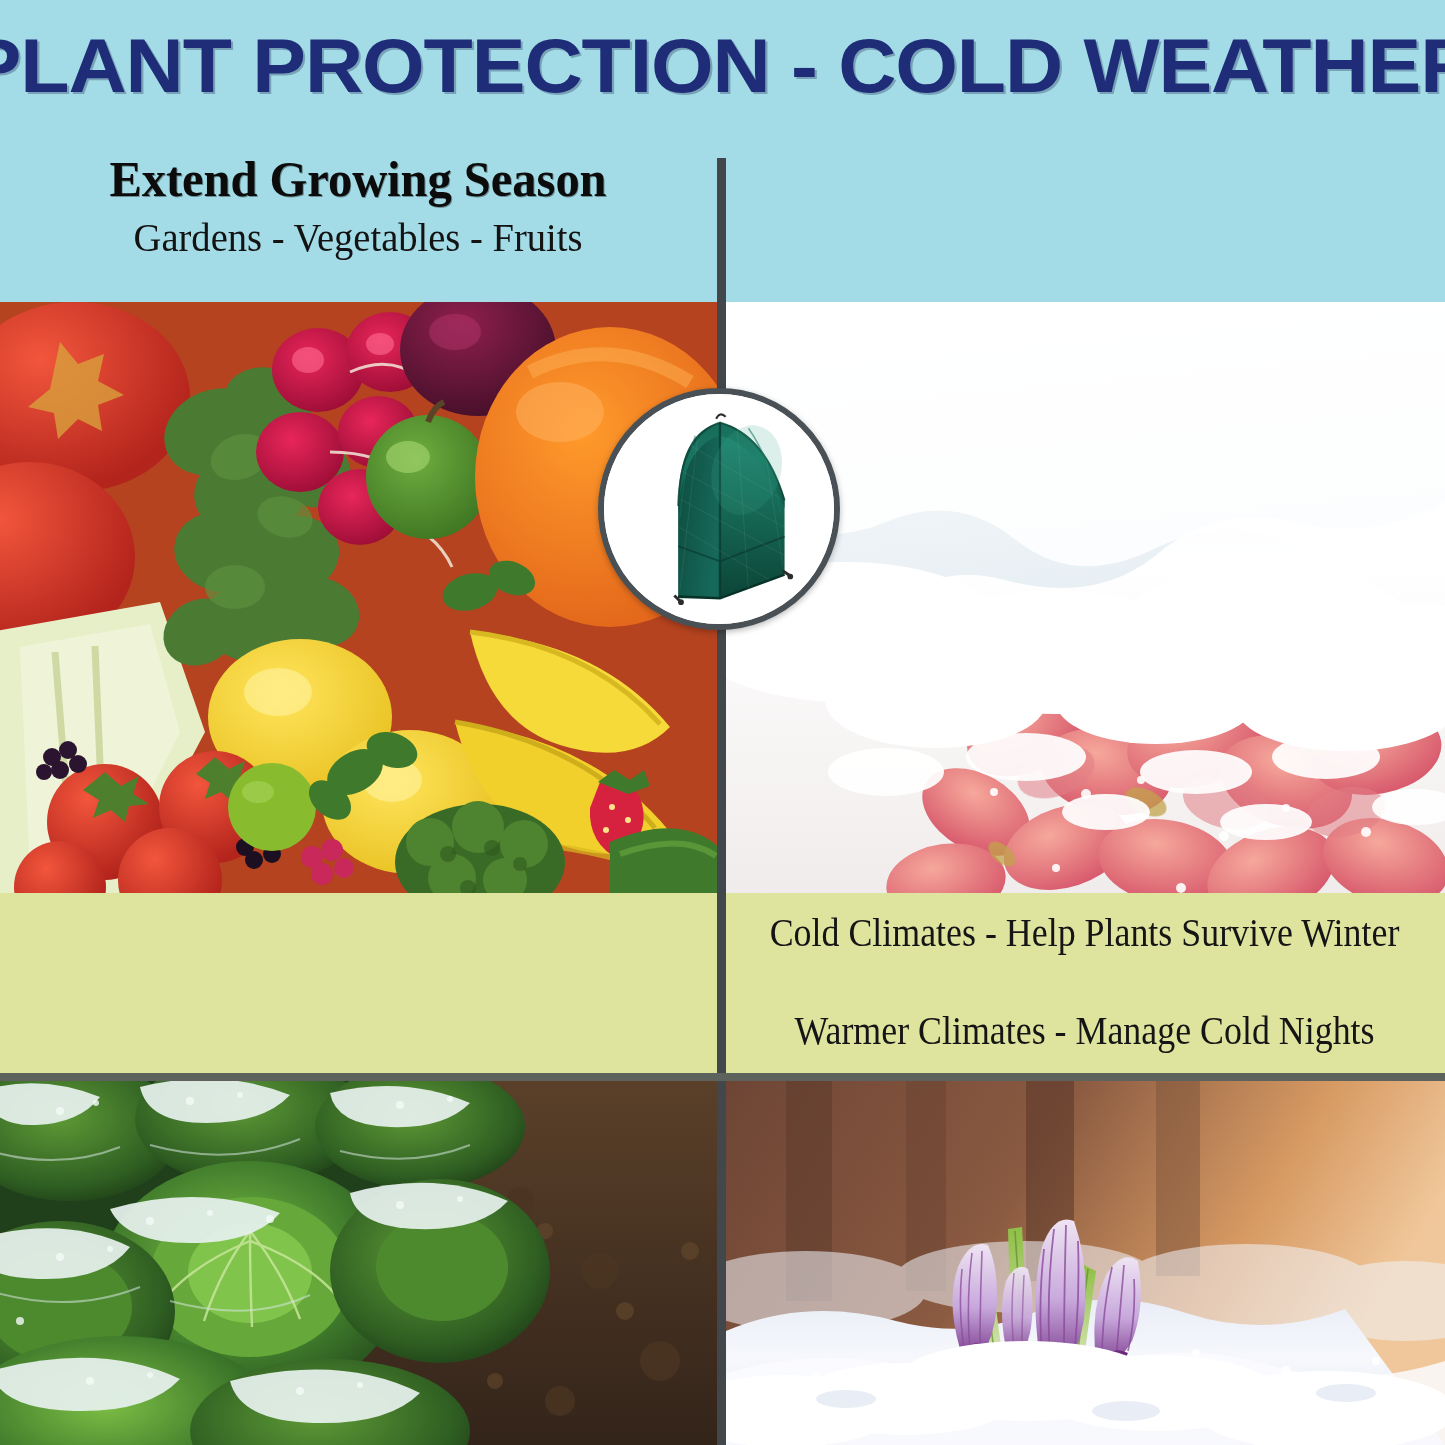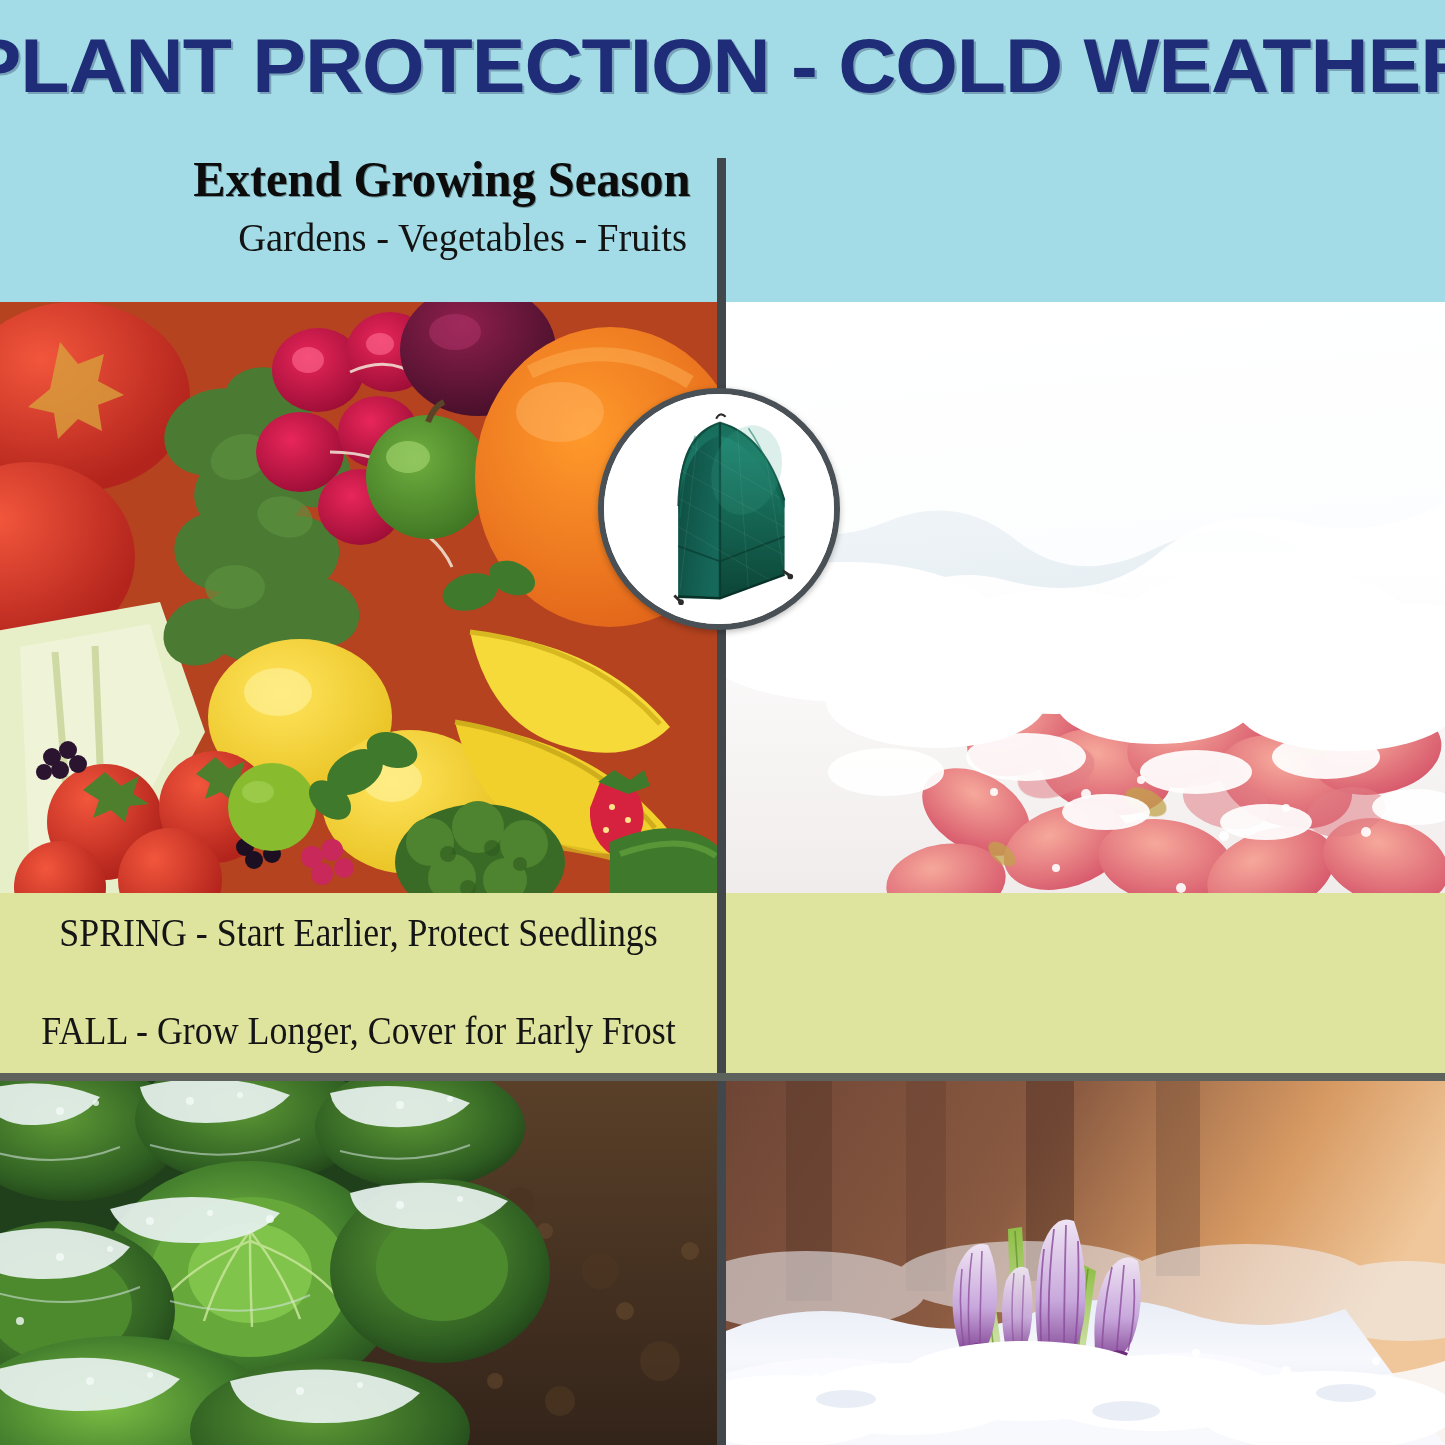--- a/index.html
+++ b/index.html
@@ -37,21 +37,21 @@
     transform-origin:50% 50%;
     text-shadow:2px 2px 0 rgba(20,30,80,.30);
     white-space:nowrap;
   }
 
   
   .head-col {
     position:absolute;
     top:150px;
     width:700px;
-    text-align:right;
+    text-align:center;
   }
   #head-col-left  { left:8px; }
   #head-col-right { left:738px; }
 
   .head-title {
     font-family:"Liberation Serif", serif;
     font-weight:bold;
     font-size:51px;
     line-height:58px;
     color:#0c0c0c;
@@ -502,25 +502,25 @@
 
       <path d="M74 212 l8 8" stroke="#2c2c2c" stroke-width="3" fill="none"></path>
       <path d="M188 186 l9 6" stroke="#2c2c2c" stroke-width="3" fill="none"></path>
       <circle cx="196" cy="192" r="3" fill="#2c2c2c"></circle>
       <circle cx="81" cy="219" r="3" fill="#2c2c2c"></circle>
     </svg>
   </div>
 
   <div id="band">
 
-    <div class="band-col" id="band-col-left">
-      <div class="band-line l1">SPRING - Start Earlier, Protect Seedlings</div>
-      <div class="band-line l2">FALL - Grow Longer, Cover for Early Frost</div>
+
+    <div class="band-col" id="band-col-right">
+      <div class="band-line l1">Cold Climates - Help Plants Survive Winter</div>
+      <div class="band-line l2">Warmer Climates - Manage Cold Nights</div>
     </div>
-
   </div>
   <div id="band-divider"></div>
   <div id="band-bottom-rule"></div>
 
   <div id="photo-row-bottom">
 
     <div id="photo-frost">
       <svg class="photo-svg" viewBox="0 0 717 364" preserveAspectRatio="xMidYMid slice">
         <defs>
           <radialGradient id="cab1" cx="45%" cy="40%" r="70%">

